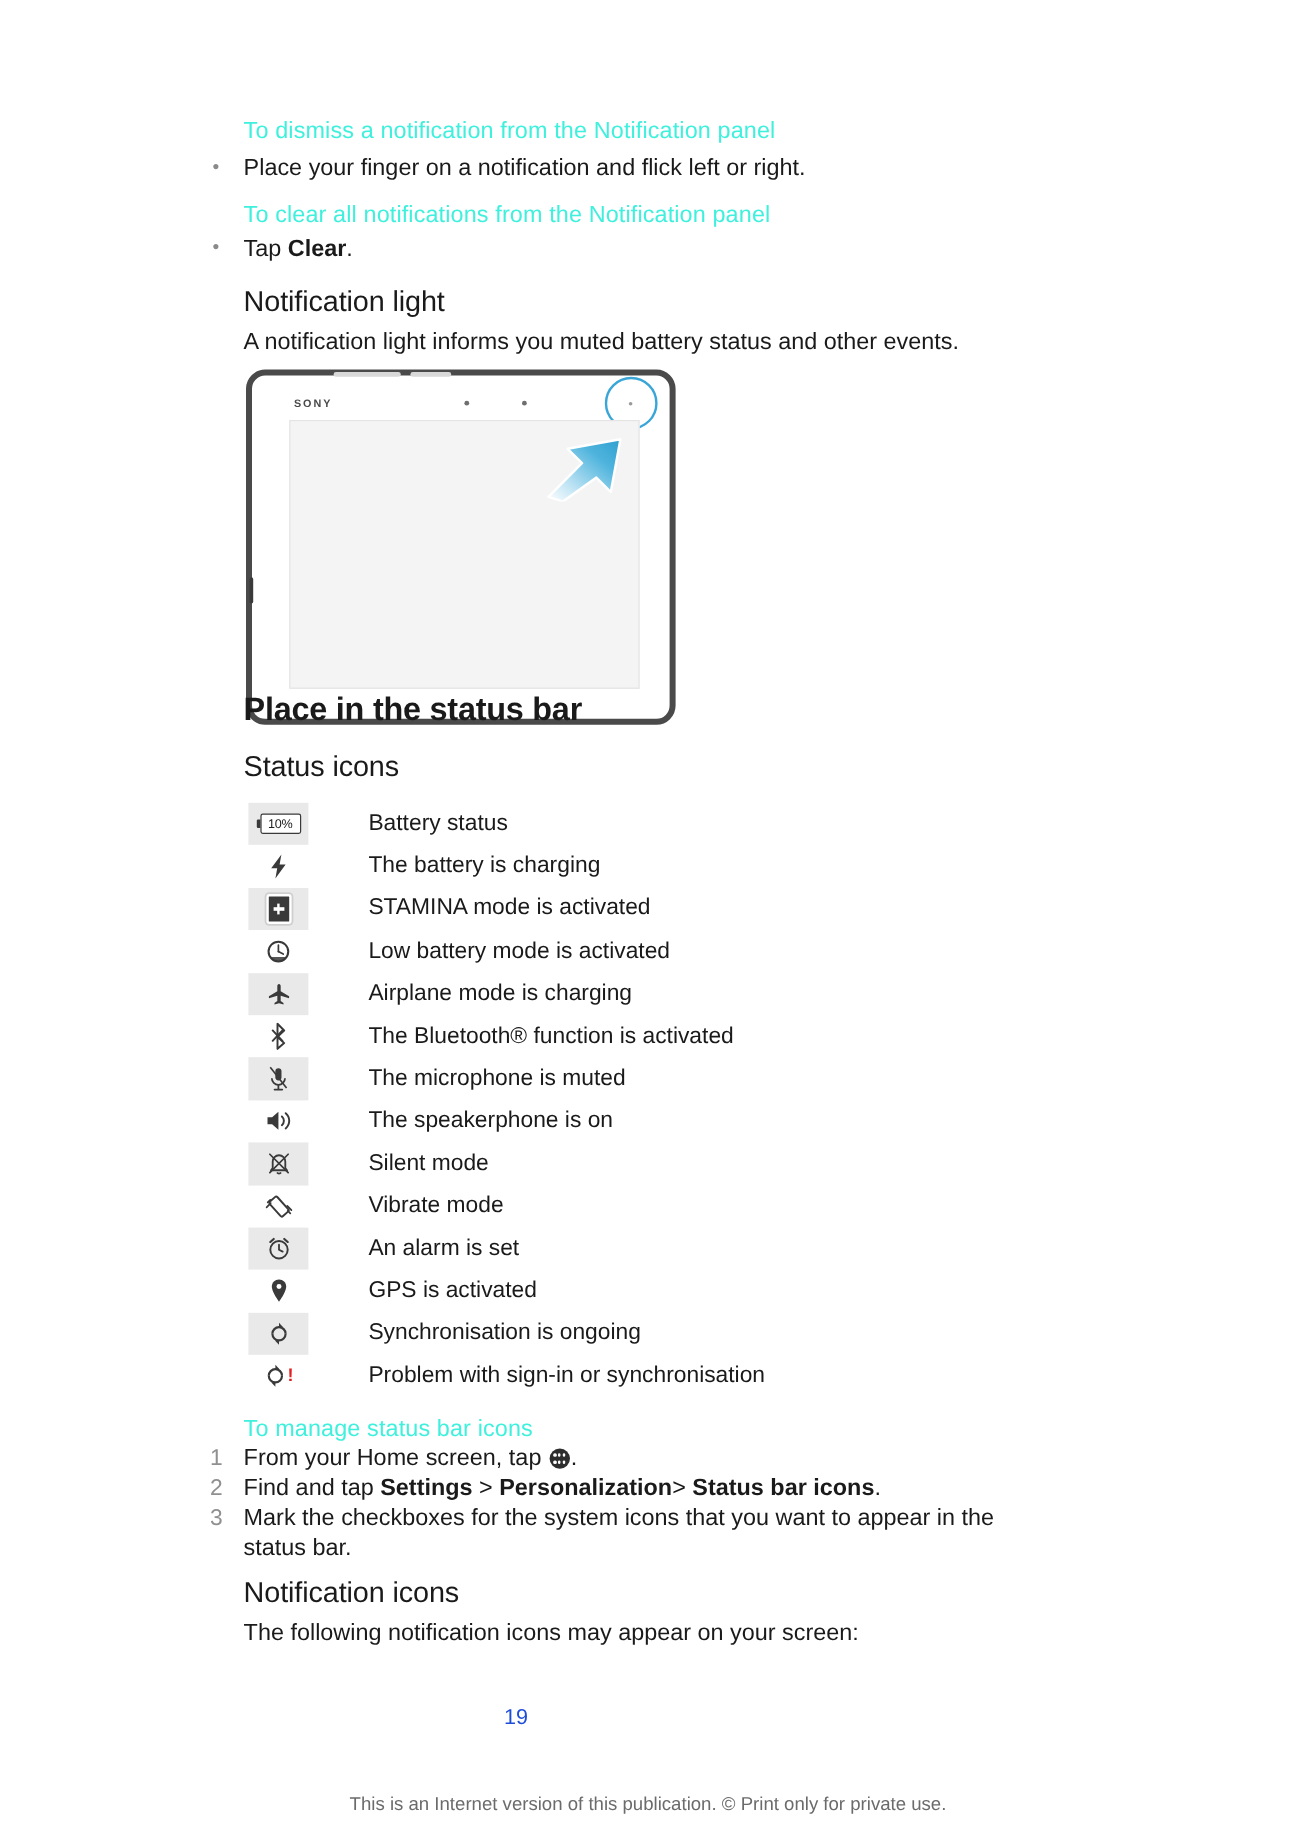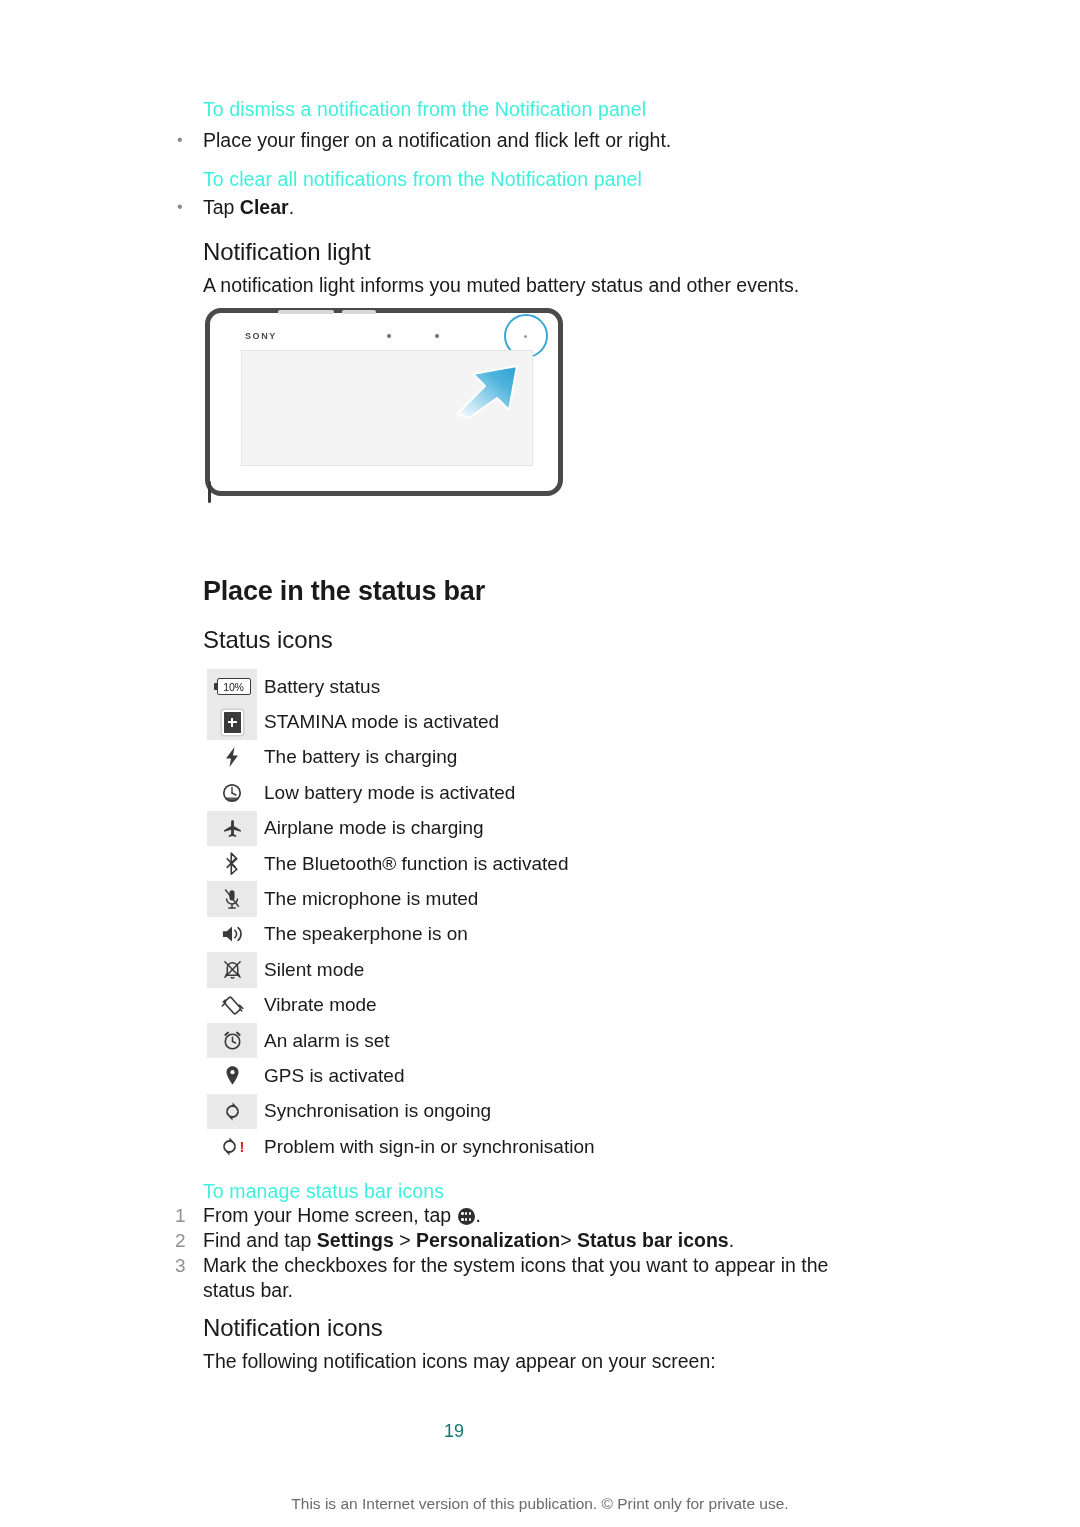--- a/index.html
+++ b/index.html
@@ -82,21 +82,21 @@
     position: absolute;
     left: 205px;
     top: 308px;
     width: 362px;
     height: 240px;
   }
   .tablet-body {
     position: absolute;
     left: 0; top: 0;
     width: 358px;
-    height: 188px;
+    height: 296px;
     border: 5px solid #4a4a4a;
     border-radius: 16px;
     background: #ffffff;
     box-sizing: border-box;
   }
   .tablet-inner {
     position: absolute;
     left: 7px; top: 5px;
     right: 7px; bottom: 7px;
     border-radius: 10px;
@@ -183,20 +183,21 @@
     position: absolute;
     left: 207px;
     top: 669px;
     width: 640px;
   }
   .icon-row {
     position: relative;
     height: 35.4px;
     display: flex;
     align-items: center;
+    gap: 43px;
   }
   .icon-cell {
     width: 50px;
     height: 35.4px;
     display: flex;
     align-items: center;
     justify-content: center;
     flex: 0 0 50px;
   }
   .icon-row.shaded .icon-cell {
@@ -314,23 +315,22 @@
     border-radius: 50%;
   }
 
   
   .page-num {
     position: absolute;
     left: 0;
     top: 1421px;
     width: 860px;
     text-align: center;
-    color: #0f766e;
+    color: #1d4ed8;
     font-size: 18px;
-    margin-left: 24px;
   }
   .footer-note {
     position: absolute;
     left: 0;
     top: 1495px;
     width: 1080px;
     text-align: center;
     color: #6b6b6b;
     font-size: 15.5px;
   }
@@ -405,34 +405,34 @@
 
     <div class="icon-row shaded">
       <div class="icon-cell">
         <span class="bat">
           <span class="bat-txt">10%</span>
         </span>
       </div>
       <div class="icon-label">Battery status</div>
     </div>
 
-    <div class="icon-row shaded">
-      <div class="icon-cell">
-        <span class="stamina"></span>
-      </div>
-      <div class="icon-label">STAMINA mode is activated</div>
-    </div>
-
     <div class="icon-row">
       <div class="icon-cell">
         <svg width="16" height="22" viewBox="0 0 16 22">
           <path d="M10.5,1 L2,12.5 L7,12.5 L5.5,21 L14,9.5 L9,9.5 Z" fill="#3a3a3a"></path>
         </svg>
       </div>
       <div class="icon-label">The battery is charging</div>
+    </div>
+
+    <div class="icon-row shaded">
+      <div class="icon-cell">
+        <span class="stamina"></span>
+      </div>
+      <div class="icon-label">STAMINA mode is activated</div>
     </div>
 
     <div class="icon-row">
       <div class="icon-cell">
         <svg width="20" height="20" viewBox="0 0 20 20">
           <circle cx="10" cy="10" r="8.2" fill="none" stroke="#3a3a3a" stroke-width="1.7"></circle>
           <path d="M10 10 L10 4.5" stroke="#3a3a3a" stroke-width="1.4" stroke-linecap="round"></path>
           <path d="M10 10 L14 12" stroke="#3a3a3a" stroke-width="1.4" stroke-linecap="round"></path>
           <path d="M3.2 14.5 A8.2 8.2 0 0 0 16.8 14.5" fill="#3a3a3a" opacity="0.85"></path>
         </svg>

